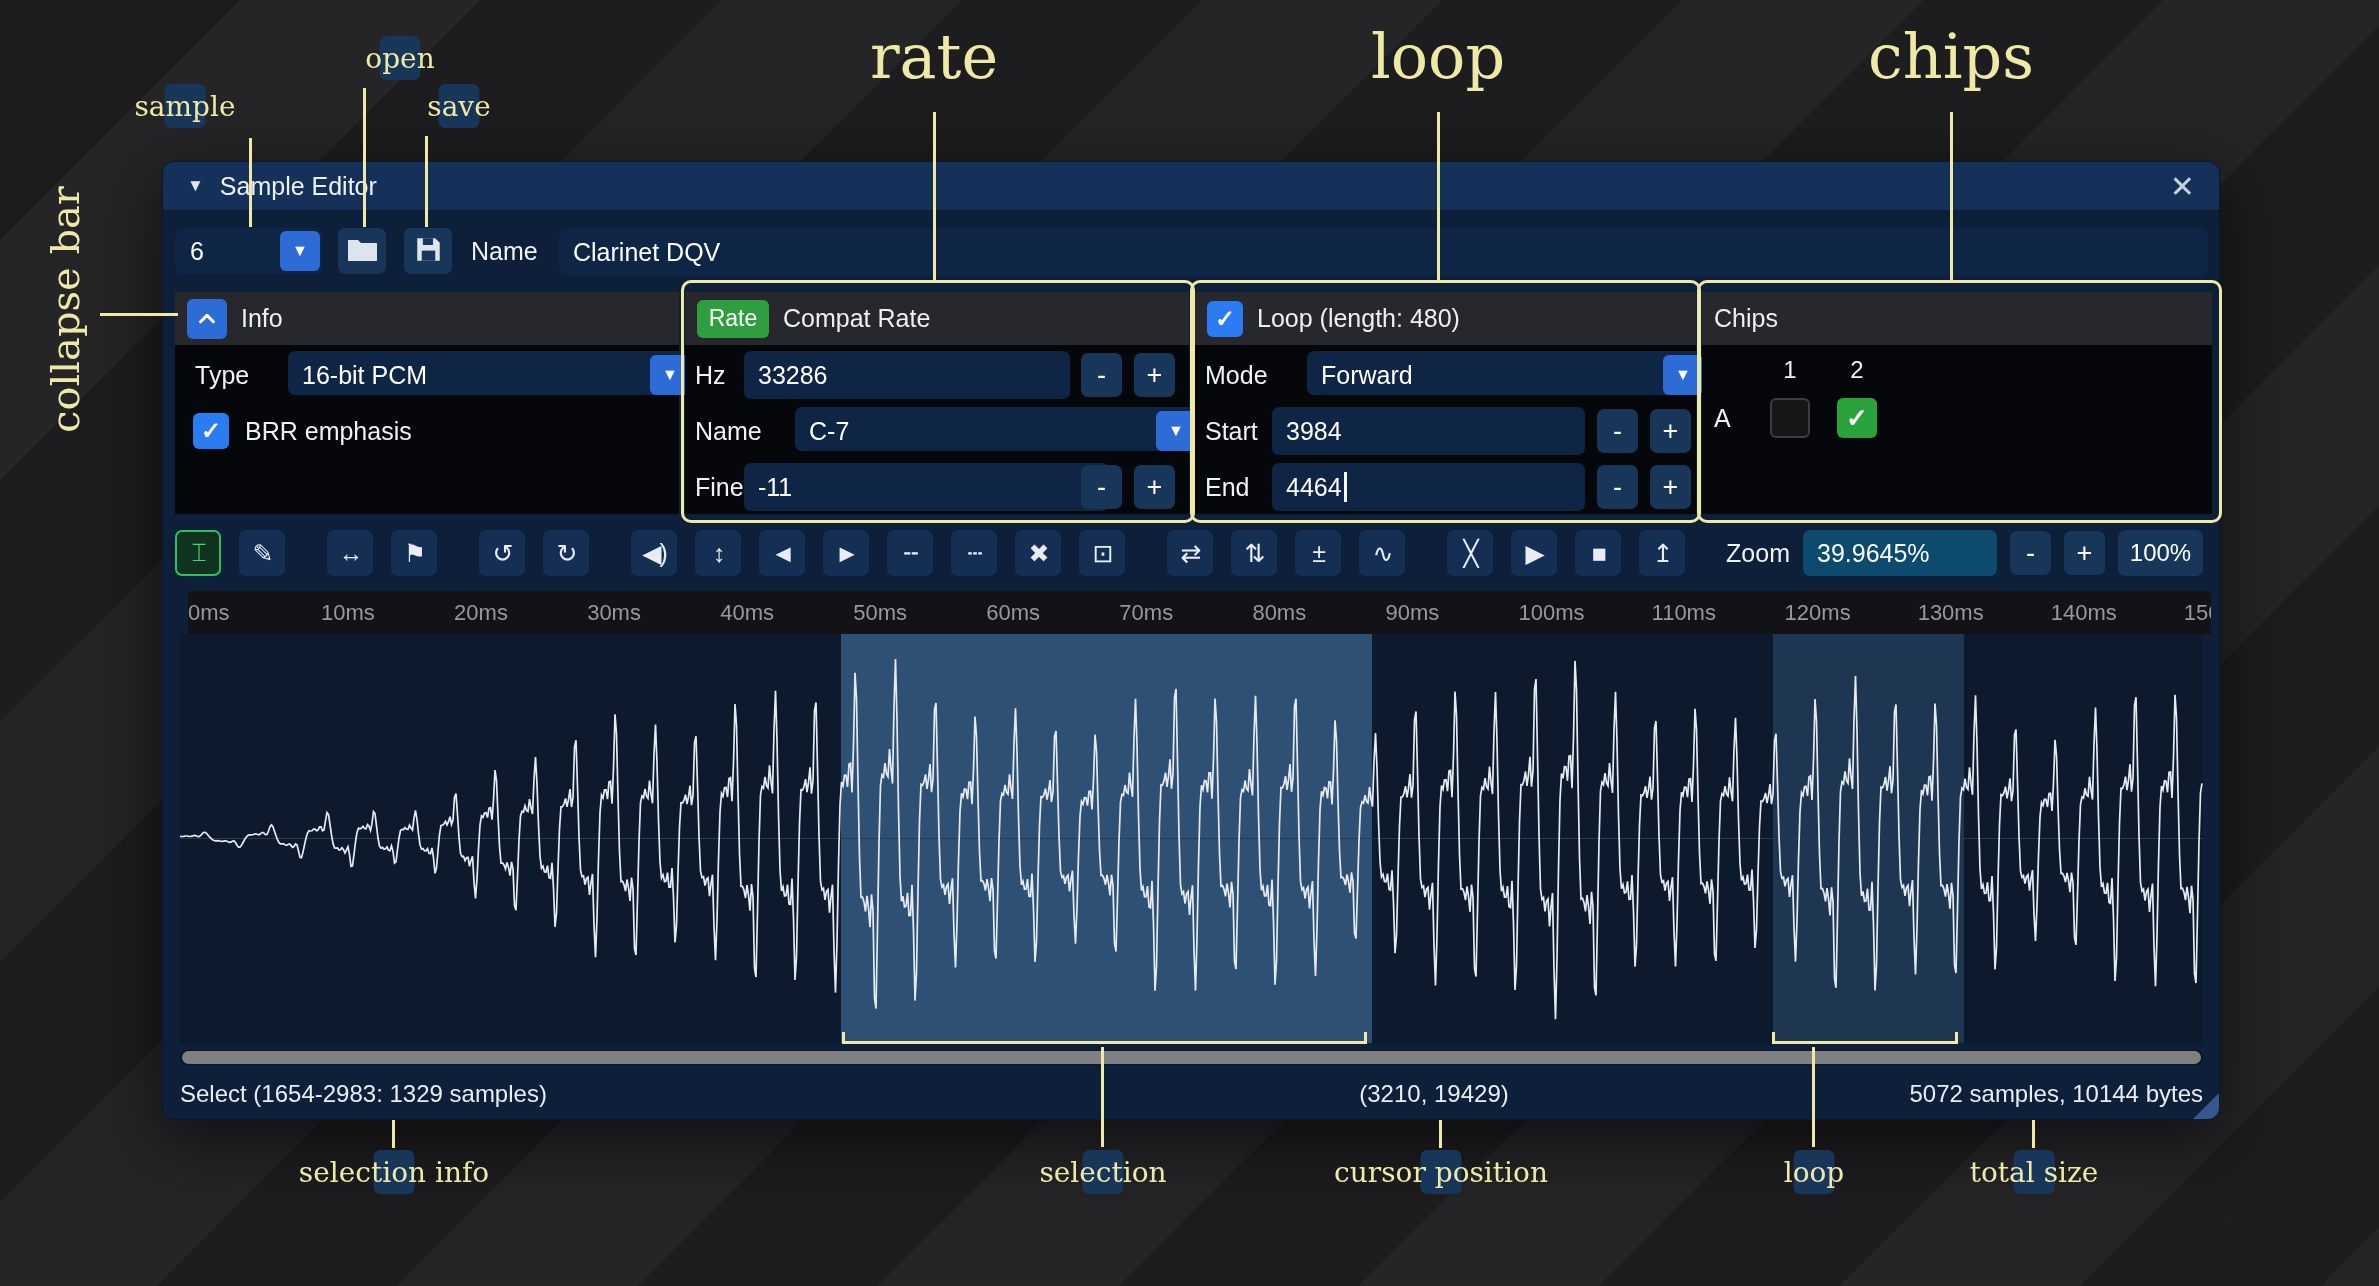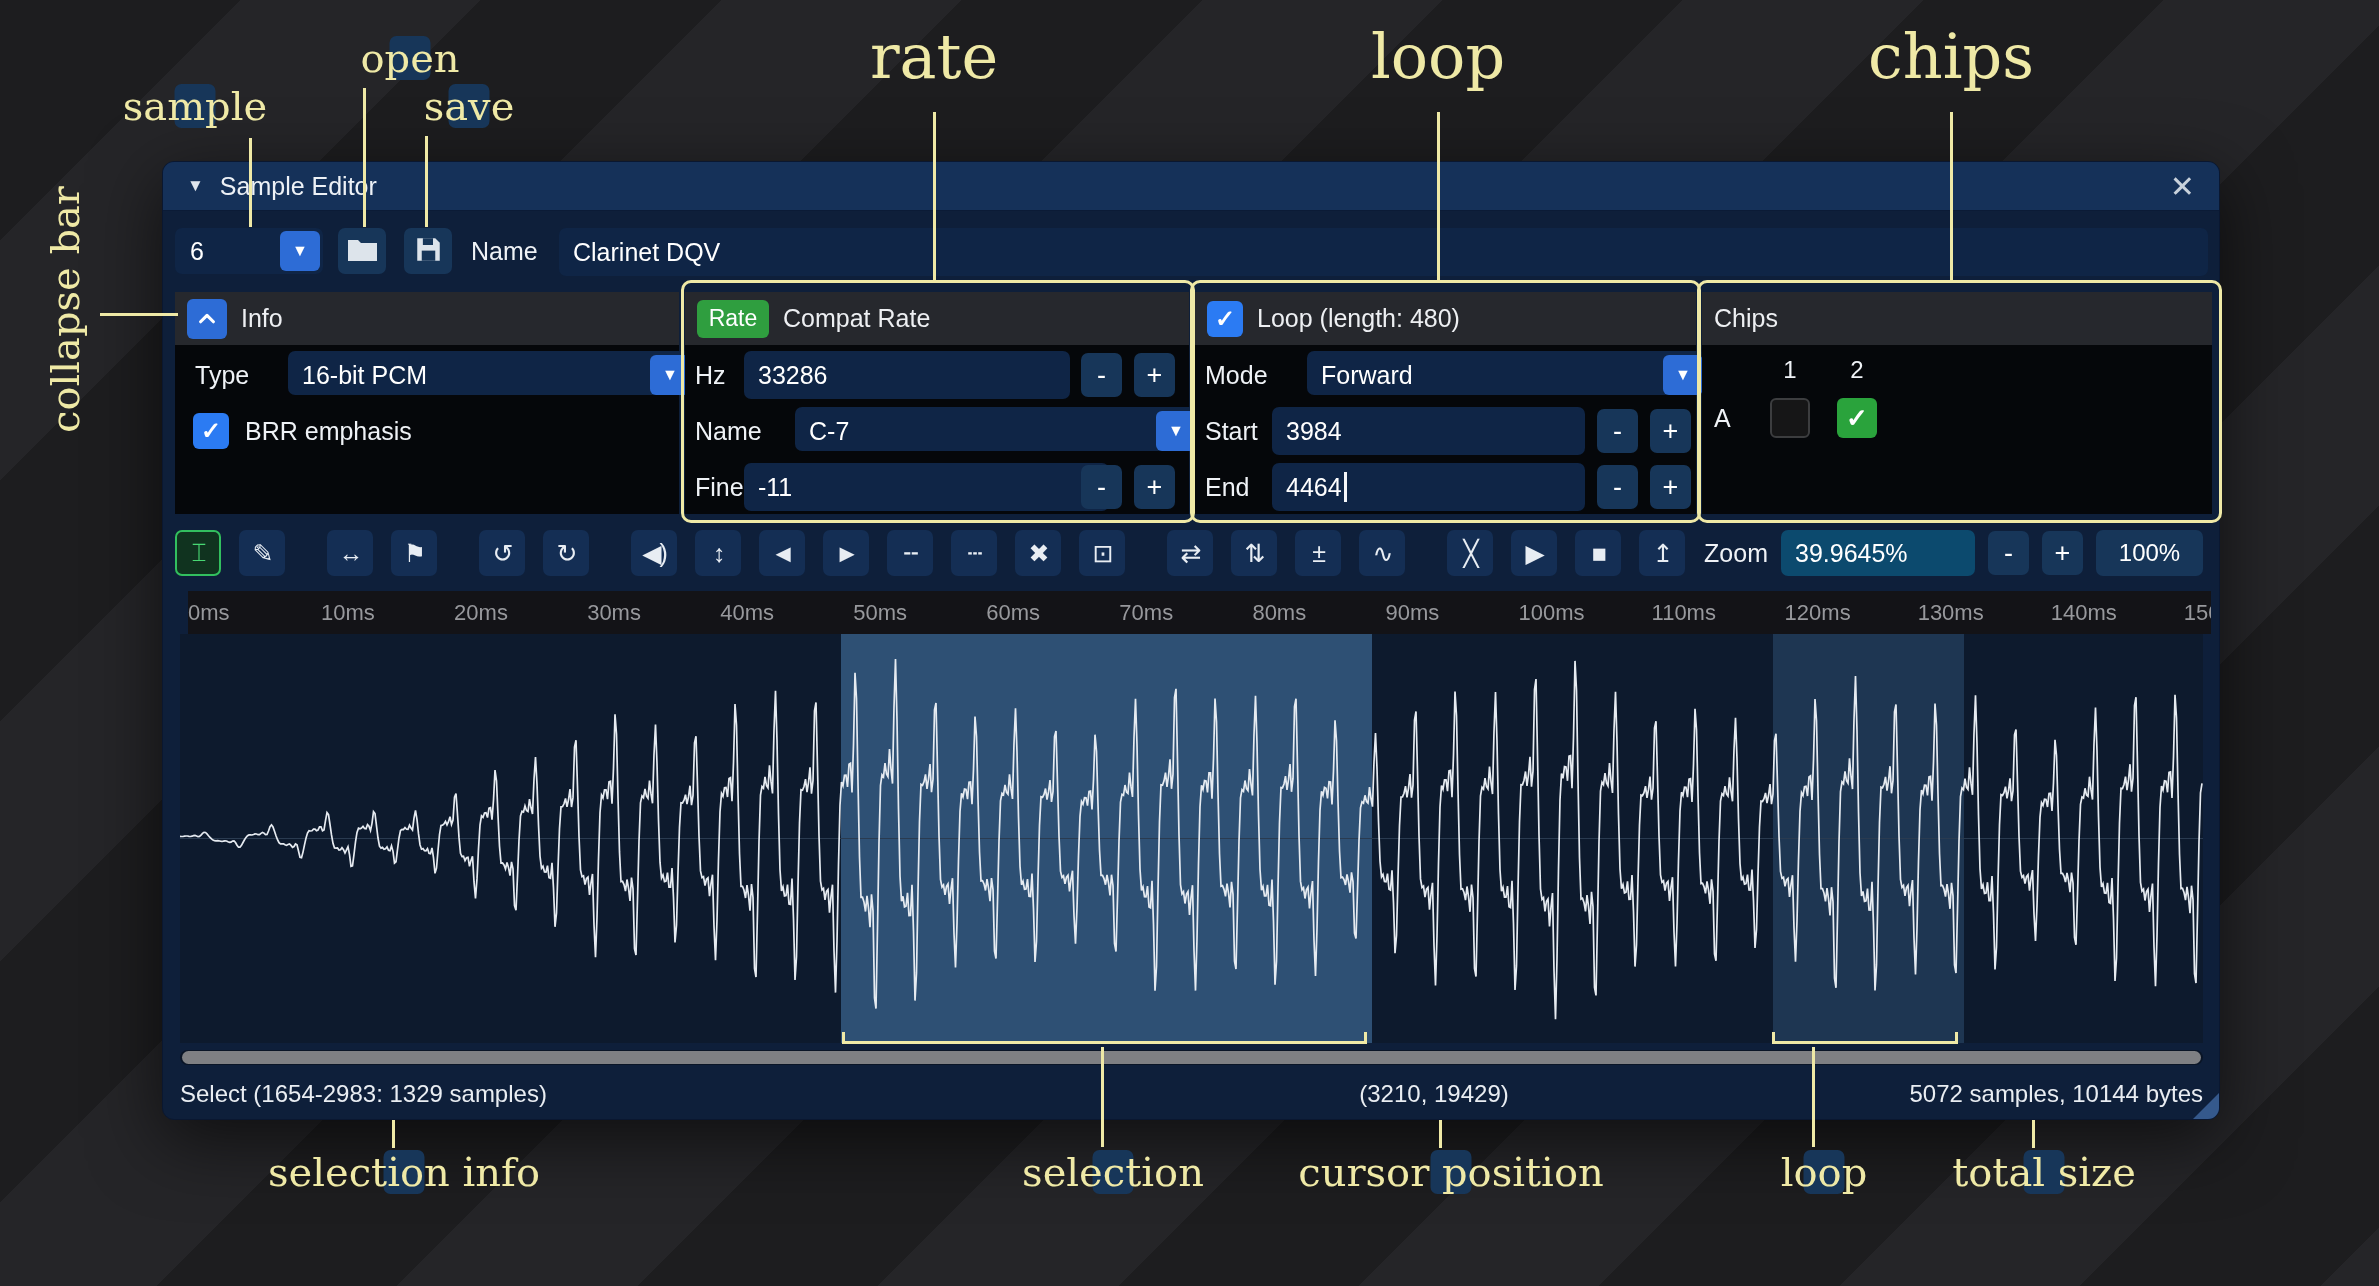--- a/index.html
+++ b/index.html
@@ -60,21 +60,21 @@
   .tbtn{width:46px;height:46px;background:#142e54;border-radius:7px;color:#e8edf3;
     display:flex;align-items:center;justify-content:center;font-size:25px;flex:0 0 auto;letter-spacing:-2px;}
   .tbtn.grp{margin-left:24px;}
   .tbtn.active{background:#10331f;box-shadow:inset 0 0 0 2px #32bf5f;color:#48d873;}
   .zoomgrp{margin-left:auto;display:flex;align-items:center;gap:13px;}
   .zoom-lbl{font-size:25px;color:#eff2f6;}
   .zoom-input{position:relative;width:194px;height:46px;background:#0c4a6e;border-radius:7px;color:#fff;
     display:flex;align-items:center;padding:0 14px;font-size:25px;box-sizing:border-box;}
   .zbtn{width:41px;height:44px;background:#173659;border-radius:7px;color:#fff;
     display:flex;align-items:center;justify-content:center;font-size:27px;}
-  .zreset{width:107px;height:46px;background:#173659;border-radius:7px;color:#fff;
+  .zreset{width:85px;height:46px;background:#173659;border-radius:7px;color:#fff;
     display:flex;align-items:center;justify-content:center;font-size:24px;}
 
   
   .ruler{position:absolute;left:17px;top:429px;width:2023px;height:43px;background:#131317;overflow:hidden;margin-left:8px;}
   .rlabel{position:absolute;top:9px;font-size:22px;color:#97989c;white-space:nowrap;}
   .wave{position:absolute;left:17px;top:472px;width:2023px;height:409px;background:#0d1a2d;overflow:hidden;}
   .ovl{position:absolute;top:0;bottom:0;}
   .ovl.sel{background:rgba(92,156,214,0.42);}
   .ovl.loop{background:rgba(92,156,214,0.22);}
   .wave svg{position:absolute;left:0;top:0;}
@@ -85,21 +85,21 @@
   .statusbar{position:absolute;left:17px;right:16px;top:912px;height:40px;color:#e9edf2;font-size:24px;}
   .statusbar .s-left{position:absolute;left:0;top:6px;}
   .statusbar .s-center{position:absolute;left:1254px;top:6px;transform:translateX(-50%);}
   .statusbar .s-right{position:absolute;right:0;top:6px;}
   .grip{position:absolute;right:0;bottom:0;width:0;height:0;
     border-left:26px solid transparent;border-bottom:26px solid #35598c;}
 
   
   .hl{position:absolute;border:3px solid #efe9a6;border-radius:10px;pointer-events:none;}
   .ann{position:absolute;color:#efe9a6;font-family:"DejaVu Serif",serif;transform:translateX(-50%);white-space:nowrap;}
-  .ann.sm{font-size:40px;margin-left:10px;}
+  .ann.sm{font-size:28px;}
   .ann.lg{font-size:62px;}
   .ann.vert{writing-mode:vertical-rl;transform:rotate(180deg);font-size:40px;}
   .alin{position:absolute;width:3px;background:#efe9a6;}
   .alin-h{position:absolute;height:3px;background:#efe9a6;}
   .brk{position:absolute;height:12px;border:3px solid #efe9a6;border-top:none;box-sizing:border-box;}
 </style>
 </head>
 <body>
 
 <div class="page">

